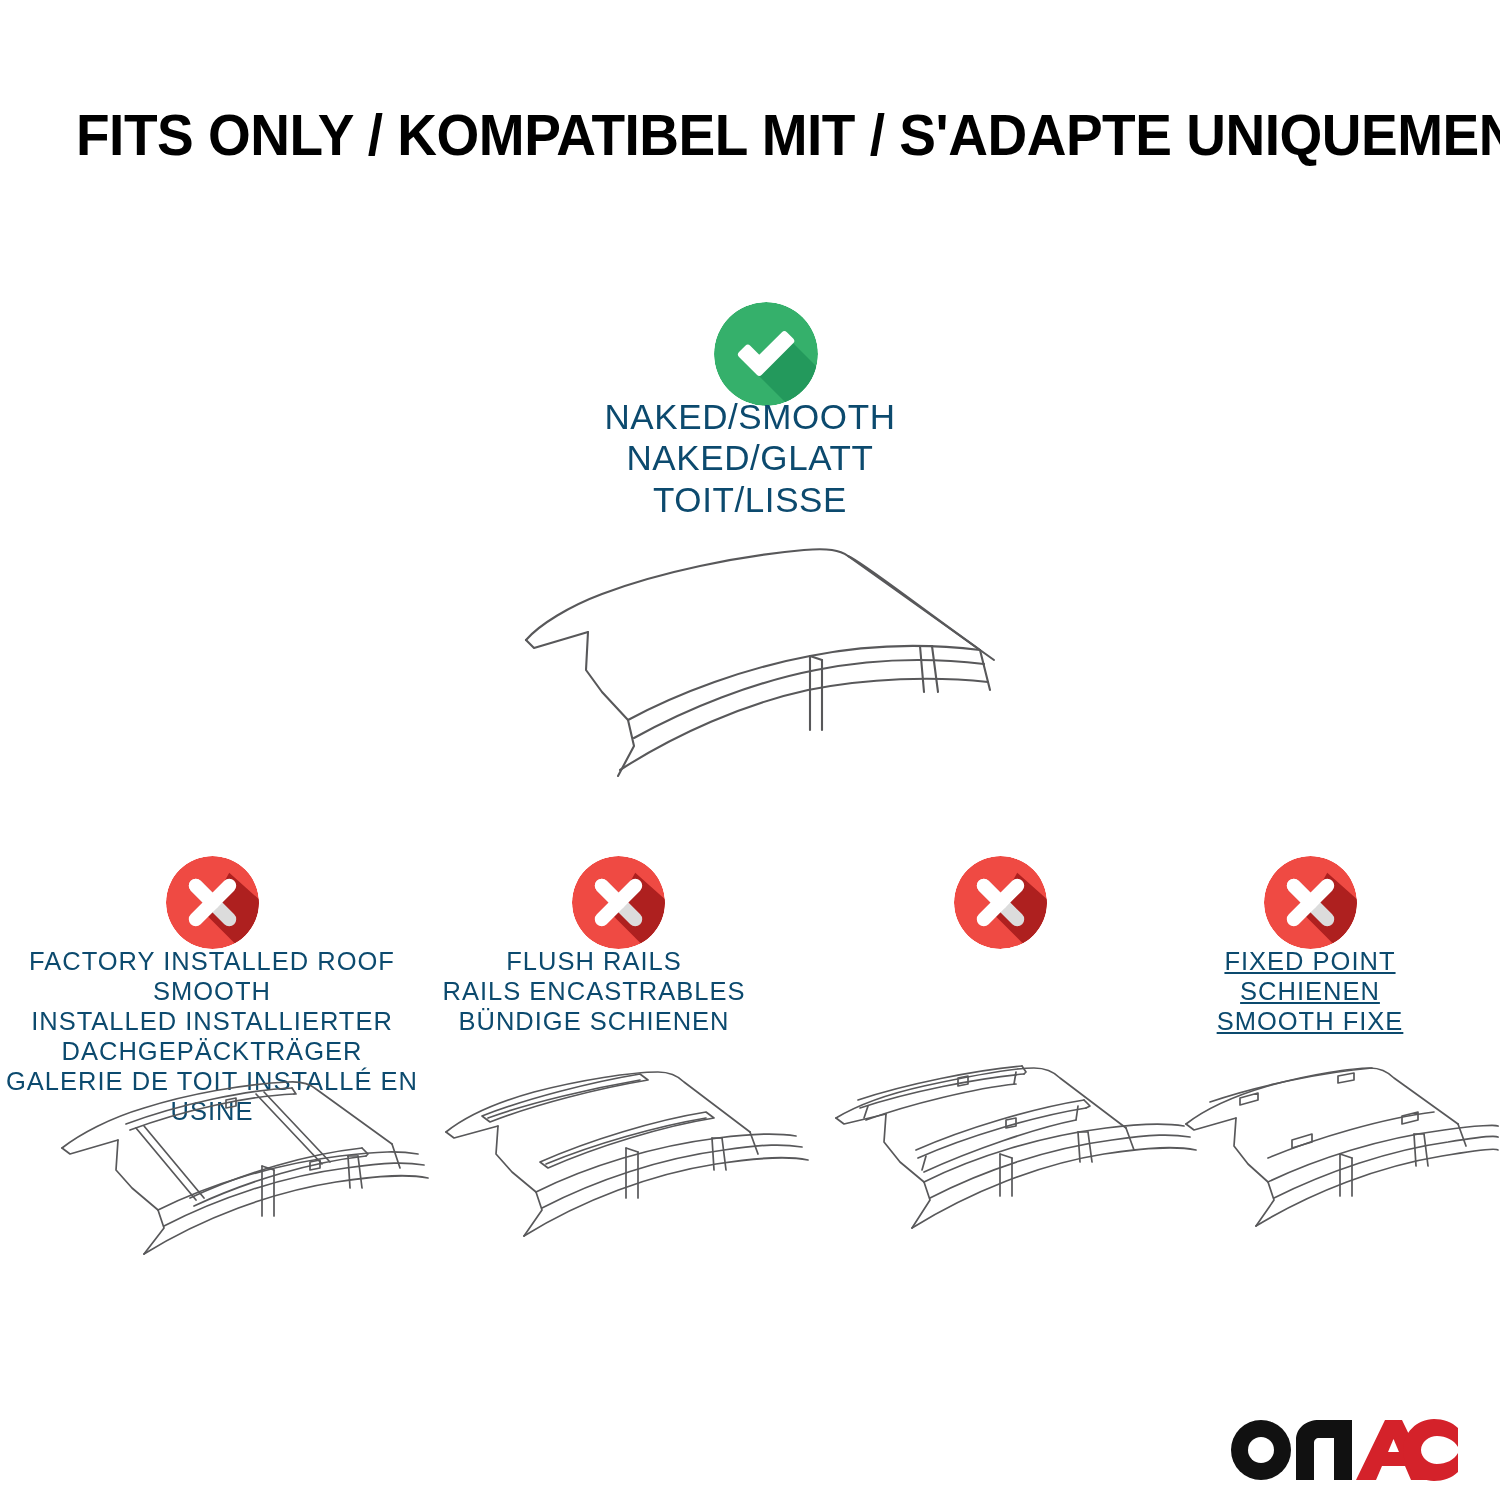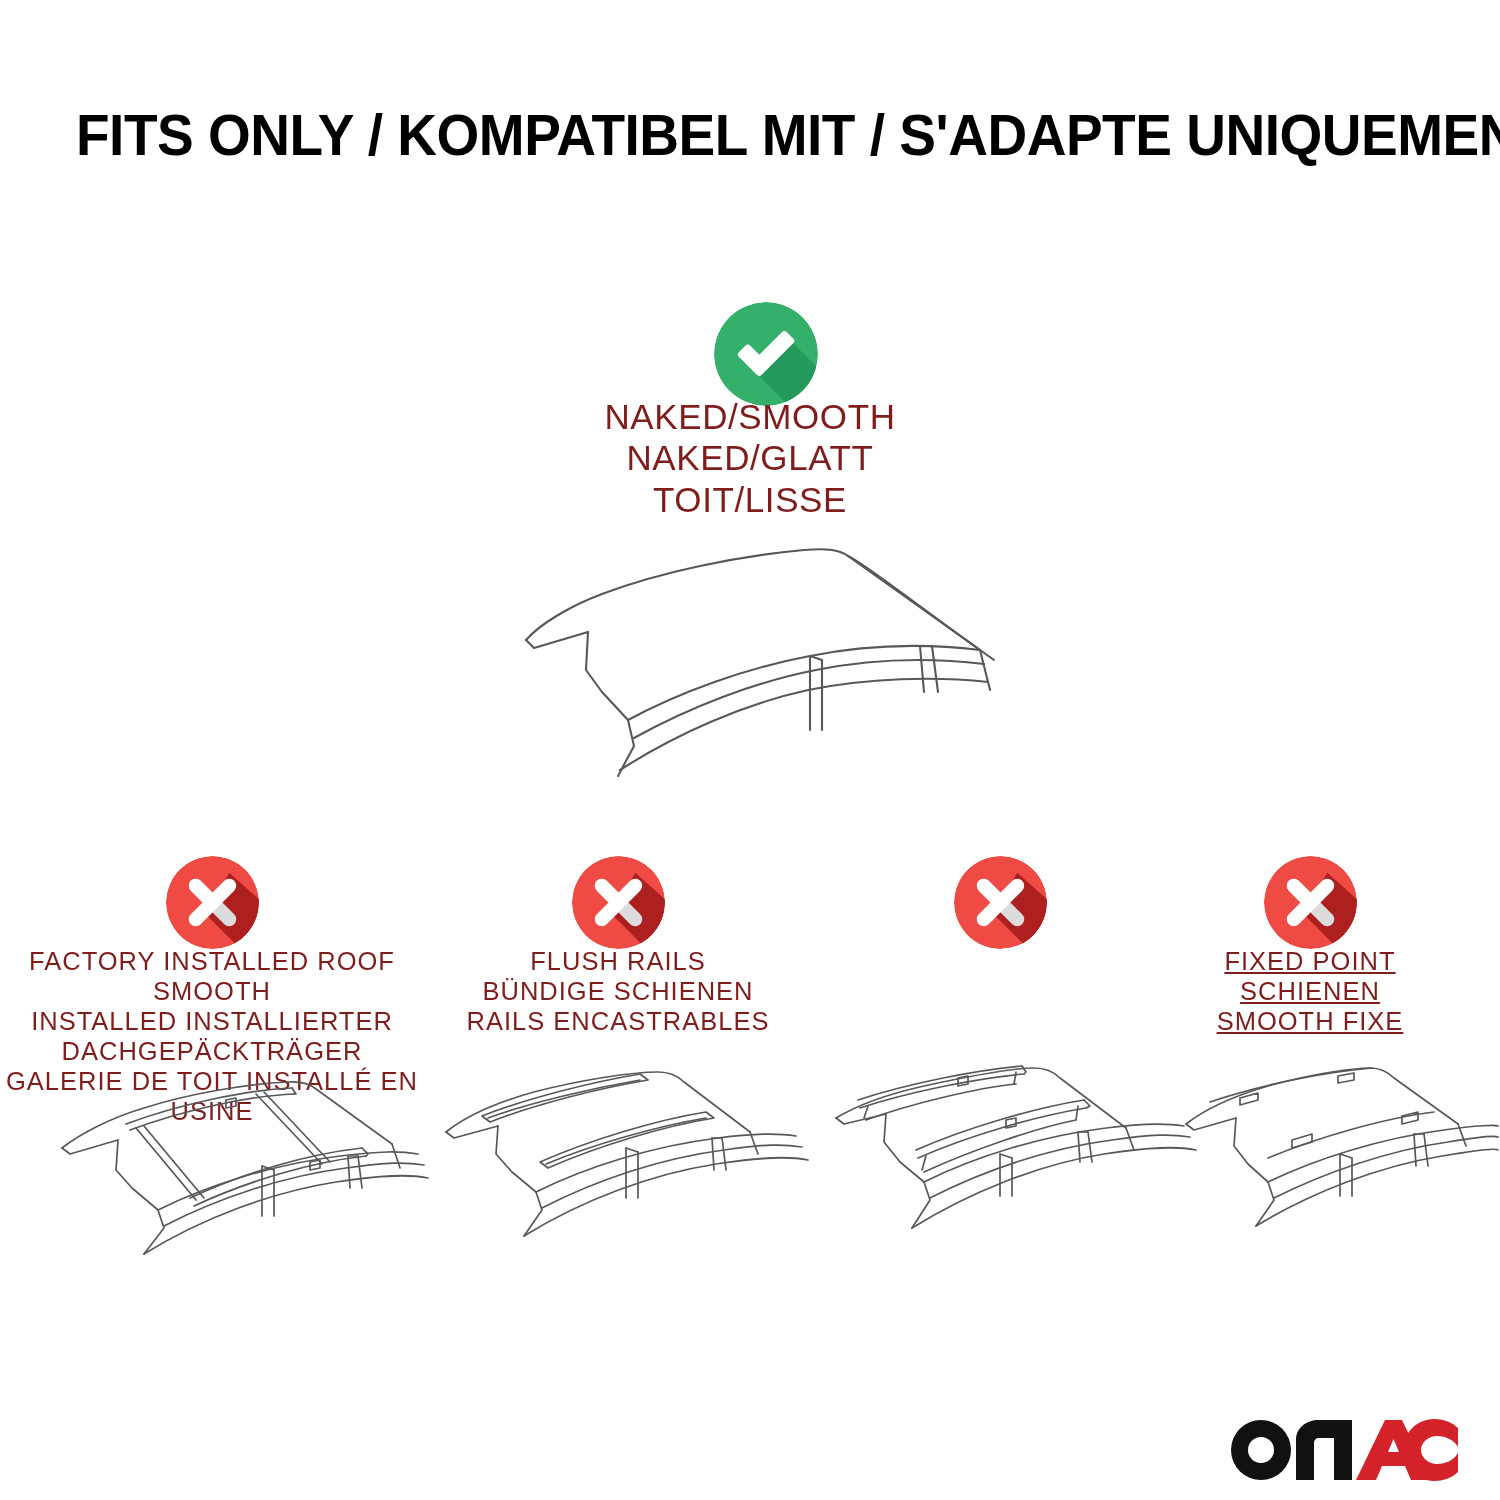--- a/index.html
+++ b/index.html
@@ -40,42 +40,42 @@
     overflow: hidden;
   }
   .badge svg { display: block; }
 
   
   .caption {
     position: absolute;
     text-align: center;
     font-family: "Liberation Sans", sans-serif;
     font-weight: 300;
-    color: #7f1d1d;
+    color: #0c4a6e;
     letter-spacing: 1.1px;
     line-height: 1.16;
   }
   .caption .ln { display: block; white-space: nowrap; }
 
   #cap-good {
     left: 520px;
     top: 396px;
     width: 460px;
     font-size: 35px;
     letter-spacing: 0.6px;
     line-height: 1.18;
   }
 
   .cap-bad {
     font-size: 25.5px;
     letter-spacing: 1.0px;
     line-height: 1.18;
   }
   #cap-bad-0 { left: 2px;    top: 946px; width: 420px; }
-  #cap-bad-1 { left: 418px;  top: 946px; width: 400px; }
+  #cap-bad-1 { left: 394px;  top: 946px; width: 400px; }
   #cap-bad-2 { left: 800px;  top: 946px; width: 400px; }
   #cap-bad-3 { left: 1150px; top: 946px; width: 320px; text-decoration: underline; }
   #cap-bad-0 .ln { white-space: normal; }
 
   
   .roof { position: absolute; }
   .roof svg { display: block; }
 
   
   #logo {
@@ -222,22 +222,22 @@
   </div>
 
   <div class="caption cap-bad" id="cap-bad-0">
     <span class="ln">FACTORY INSTALLED ROOF SMOOTH</span>
     <span class="ln">INSTALLED INSTALLIERTER DACHGEPÄCKTRÄGER</span>
     <span class="ln">GALERIE DE TOIT INSTALLÉ EN USINE</span>
   </div>
 
   <div class="caption cap-bad" id="cap-bad-1">
     <span class="ln">FLUSH RAILS</span>
+    <span class="ln">RAILS ENCASTRABLES</span>
     <span class="ln">BÜNDIGE SCHIENEN</span>
-    <span class="ln">RAILS ENCASTRABLES</span>
   </div>
 
 
   <div class="caption cap-bad" id="cap-bad-3">
     <span class="ln">FIXED POINT</span>
     <span class="ln">SCHIENEN</span>
     <span class="ln">SMOOTH FIXE</span>
   </div>
 
   <div class="roof" style="left:40px; top:1058px; width:420px; height:220px;">

